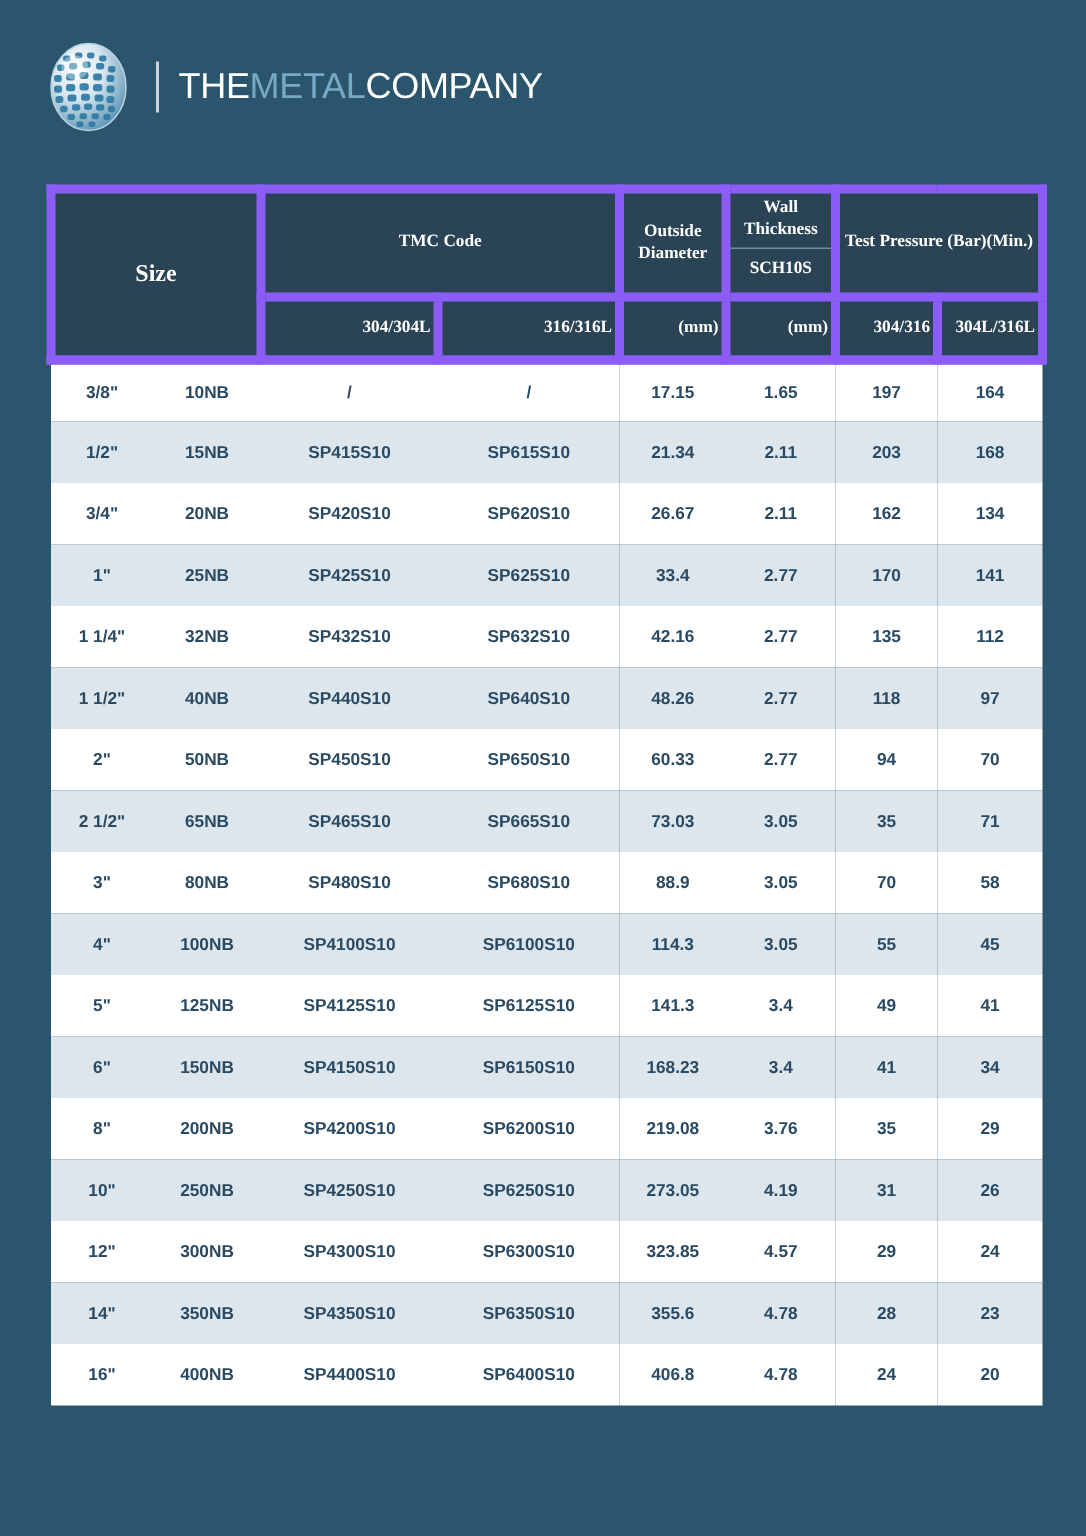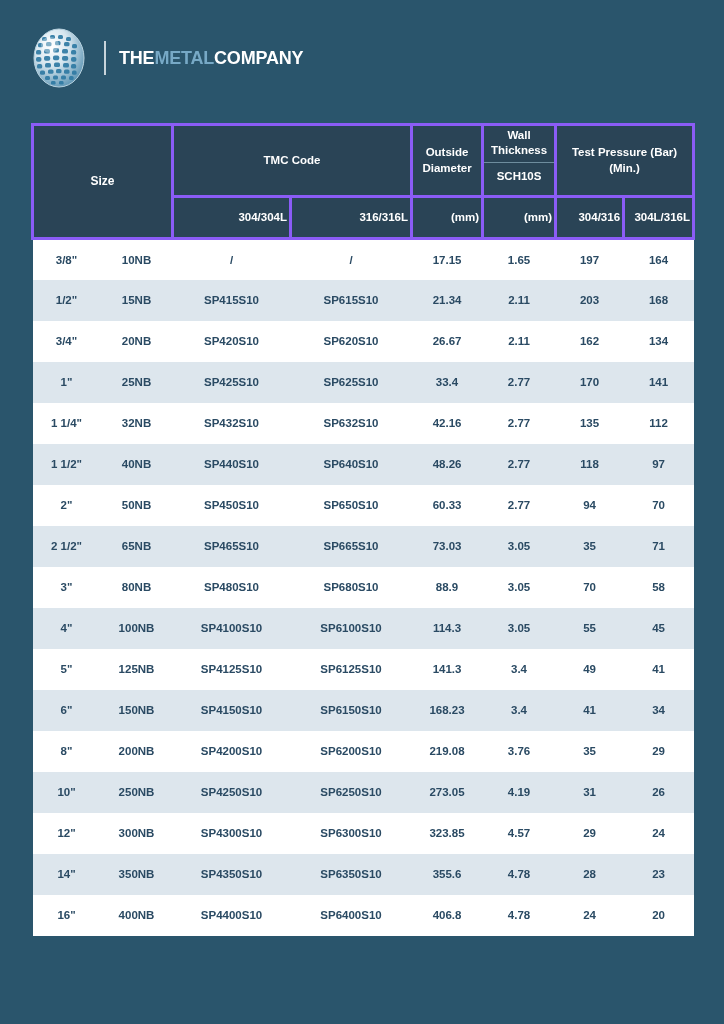--- a/index.html
+++ b/index.html
@@ -16,21 +16,21 @@
 
   .brand { position:absolute; left:28px; top:27px; display:flex; align-items:center; height:62px; }
   .logo-sphere { width:62px; height:62px; position:relative; }
   .logo-sphere svg { display:block; }
 
   .brand-divider {
     width:2px; height:34px; background:#c8d4db;
     margin-left:14px; margin-right:13px;
   }
   .brand-text {
-    font-size:18px; font-weight:bold; letter-spacing:-0.2px;
+    font-size:24px; font-weight:normal; letter-spacing:-0.2px;
     white-space:nowrap; line-height:1;
   }
   .brand-text .w { color:#ffffff; }
   .brand-text .b { color:#77a9c6; }
 
   .title-box {
     position:absolute; left:451px; top:30px; width:273px; height:43px;
     background:#2d4654; display:flex; align-items:center;
   }
   .title-text {
@@ -38,26 +38,27 @@
     letter-spacing:0.4px; padding-left:11px; white-space:nowrap;
   }
 
   
   .table-wrap { position:absolute; left:31px; top:123px; width:661px; }
   table { width:661px; border-collapse:collapse; table-layout:fixed; }
 
   thead th {
     background:#2a4456; color:#ffffff;
     font-size:11.5px; font-weight:bold; text-align:center;
-    border:3px solid #8b5cf6; line-height:1.32;
+    border:6px solid #8b5cf6; line-height:1.32;
     padding:4px 2px;
+    font-family:Liberation Serif, serif;
   }
   thead th.tall { height:72px; vertical-align:middle; }
   thead th.sub  { height:42px; vertical-align:middle;text-align:right; }
-  thead th.size-cell { font-size:12px; }
+  thead th.size-cell { font-size:16px; }
 
   .wt-stack { display:flex; flex-direction:column; align-items:center; justify-content:flex-start; height:100%; }
   .wt-top { padding-top:2px; line-height:1.3; }
   .wt-rule { width:100%; height:1px; background:#6e8d9e; margin:4px 0 0 0; }
   .wt-bot { padding-top:6px; }
 
   tbody td {
     font-size:11.5px; color:#2a4a63; text-align:center;
     height:41px; border:none; font-weight:bold;
   }

